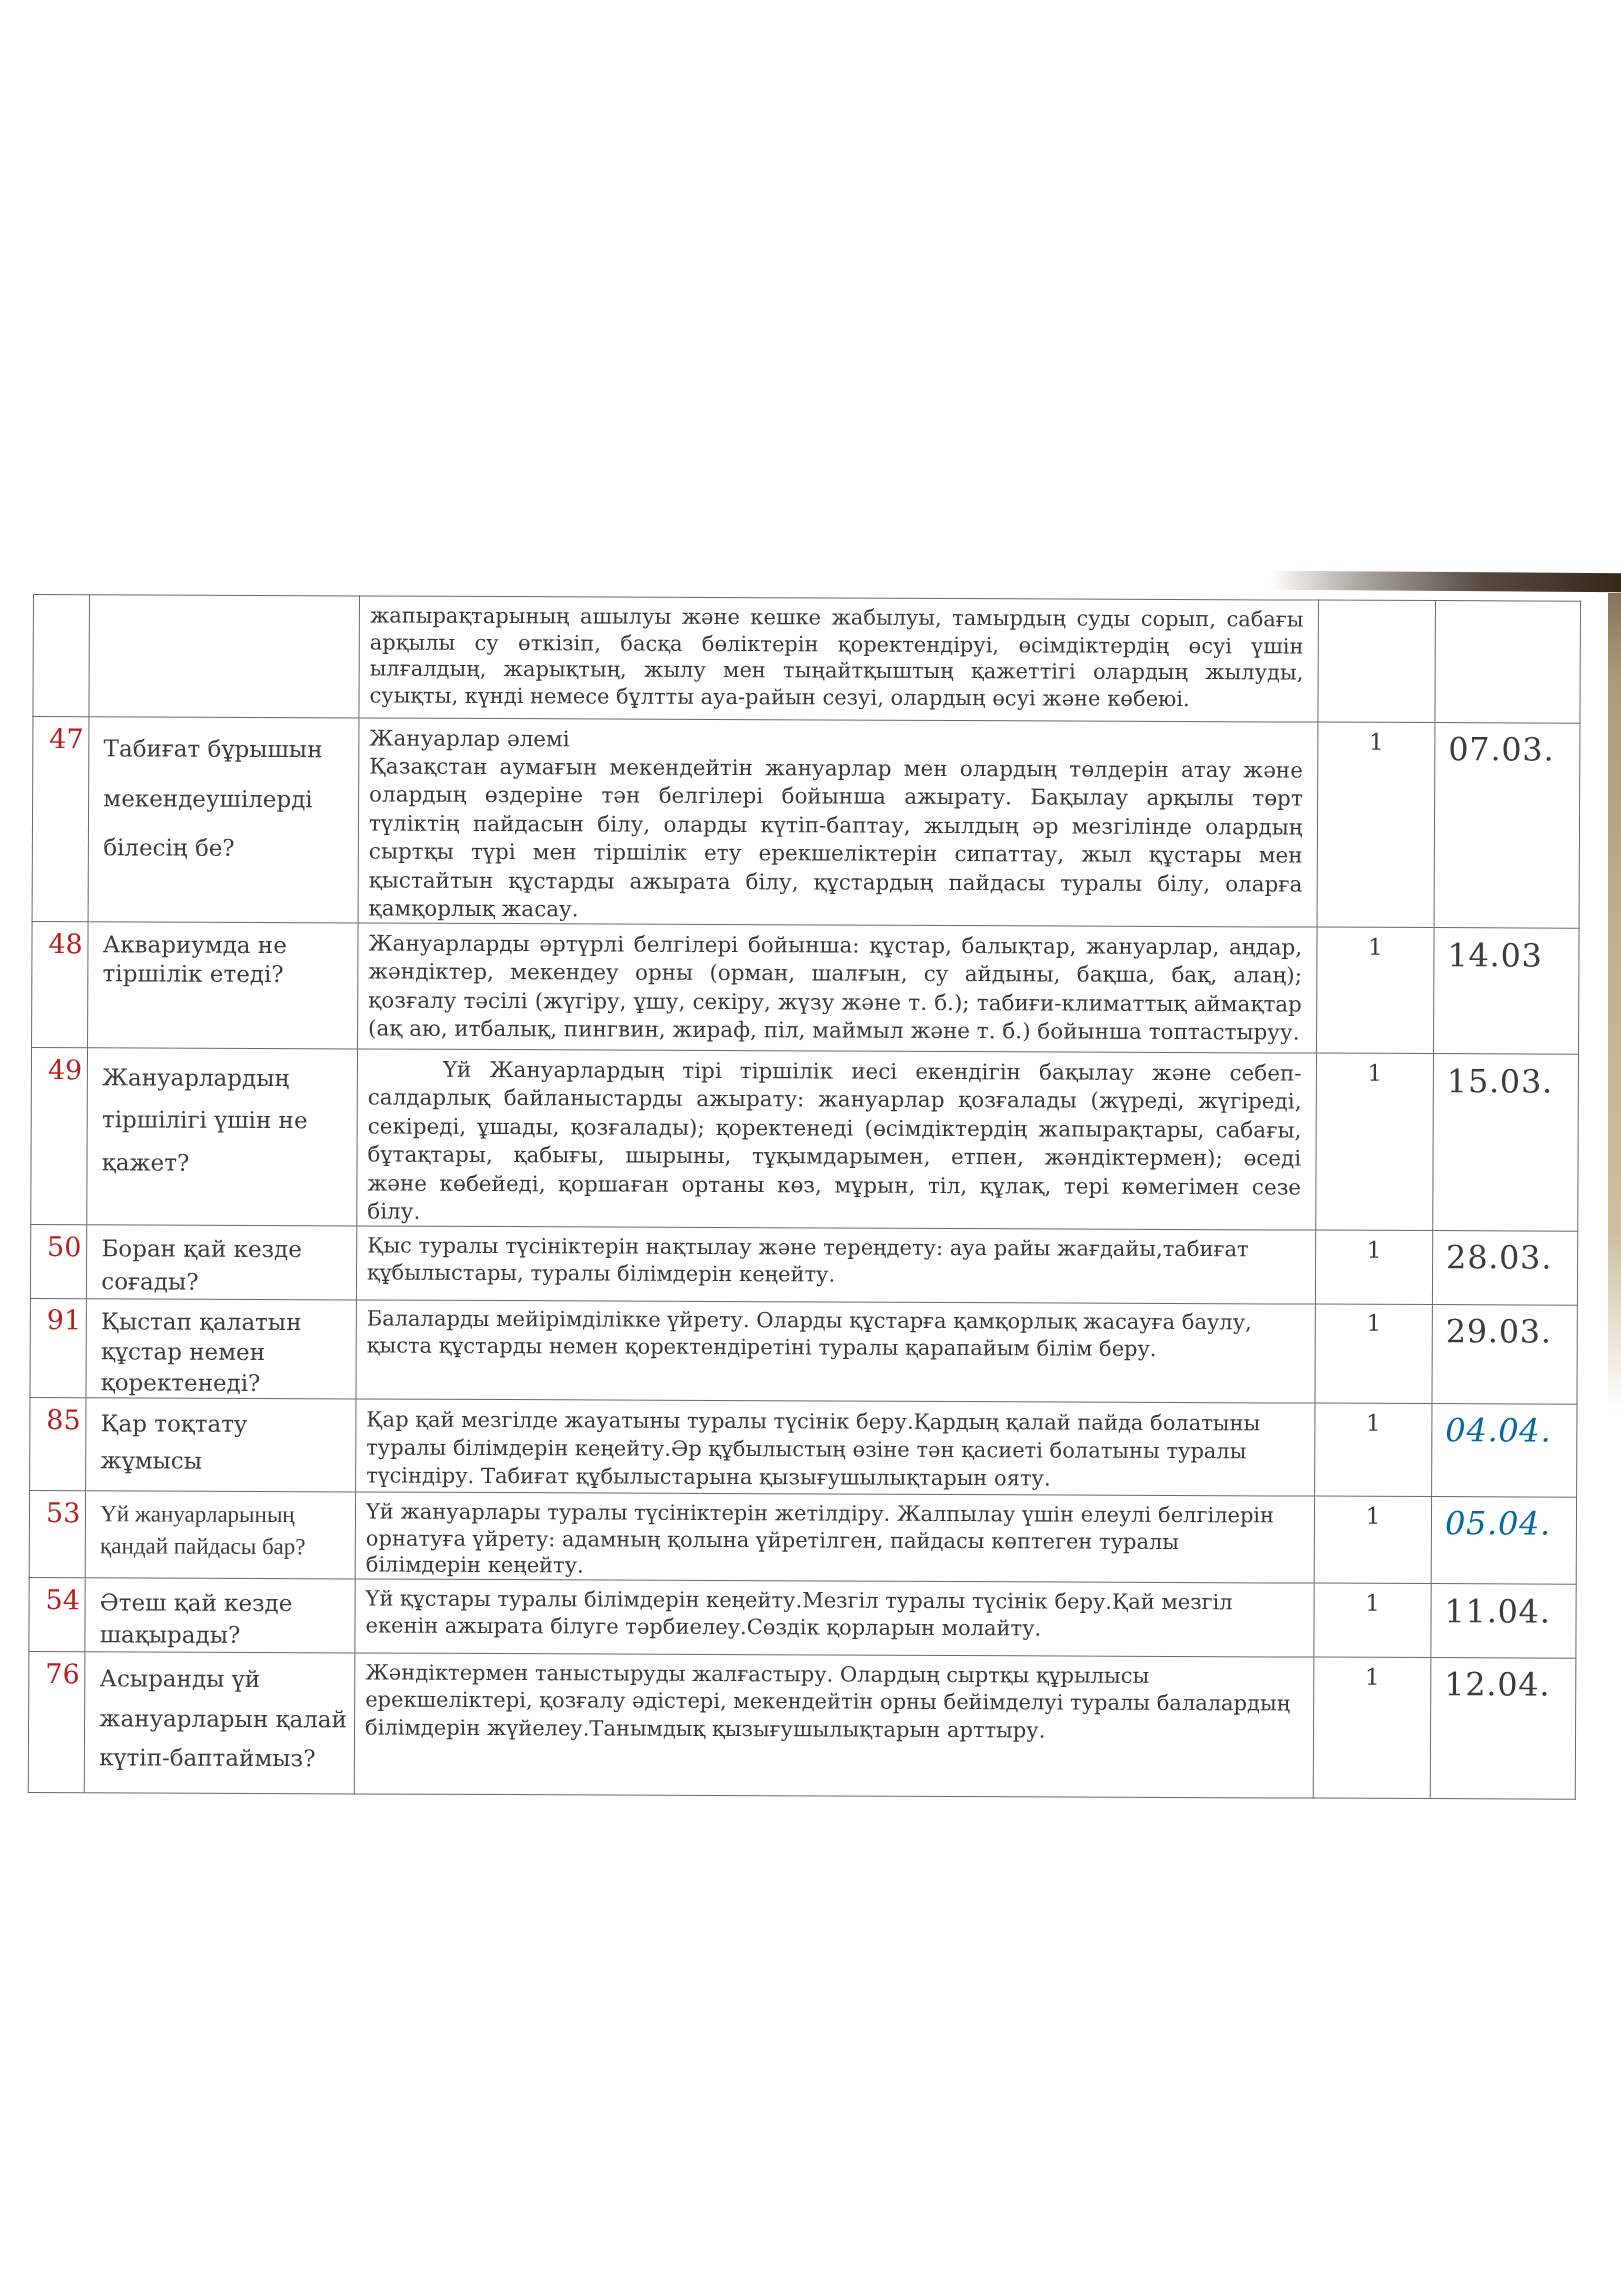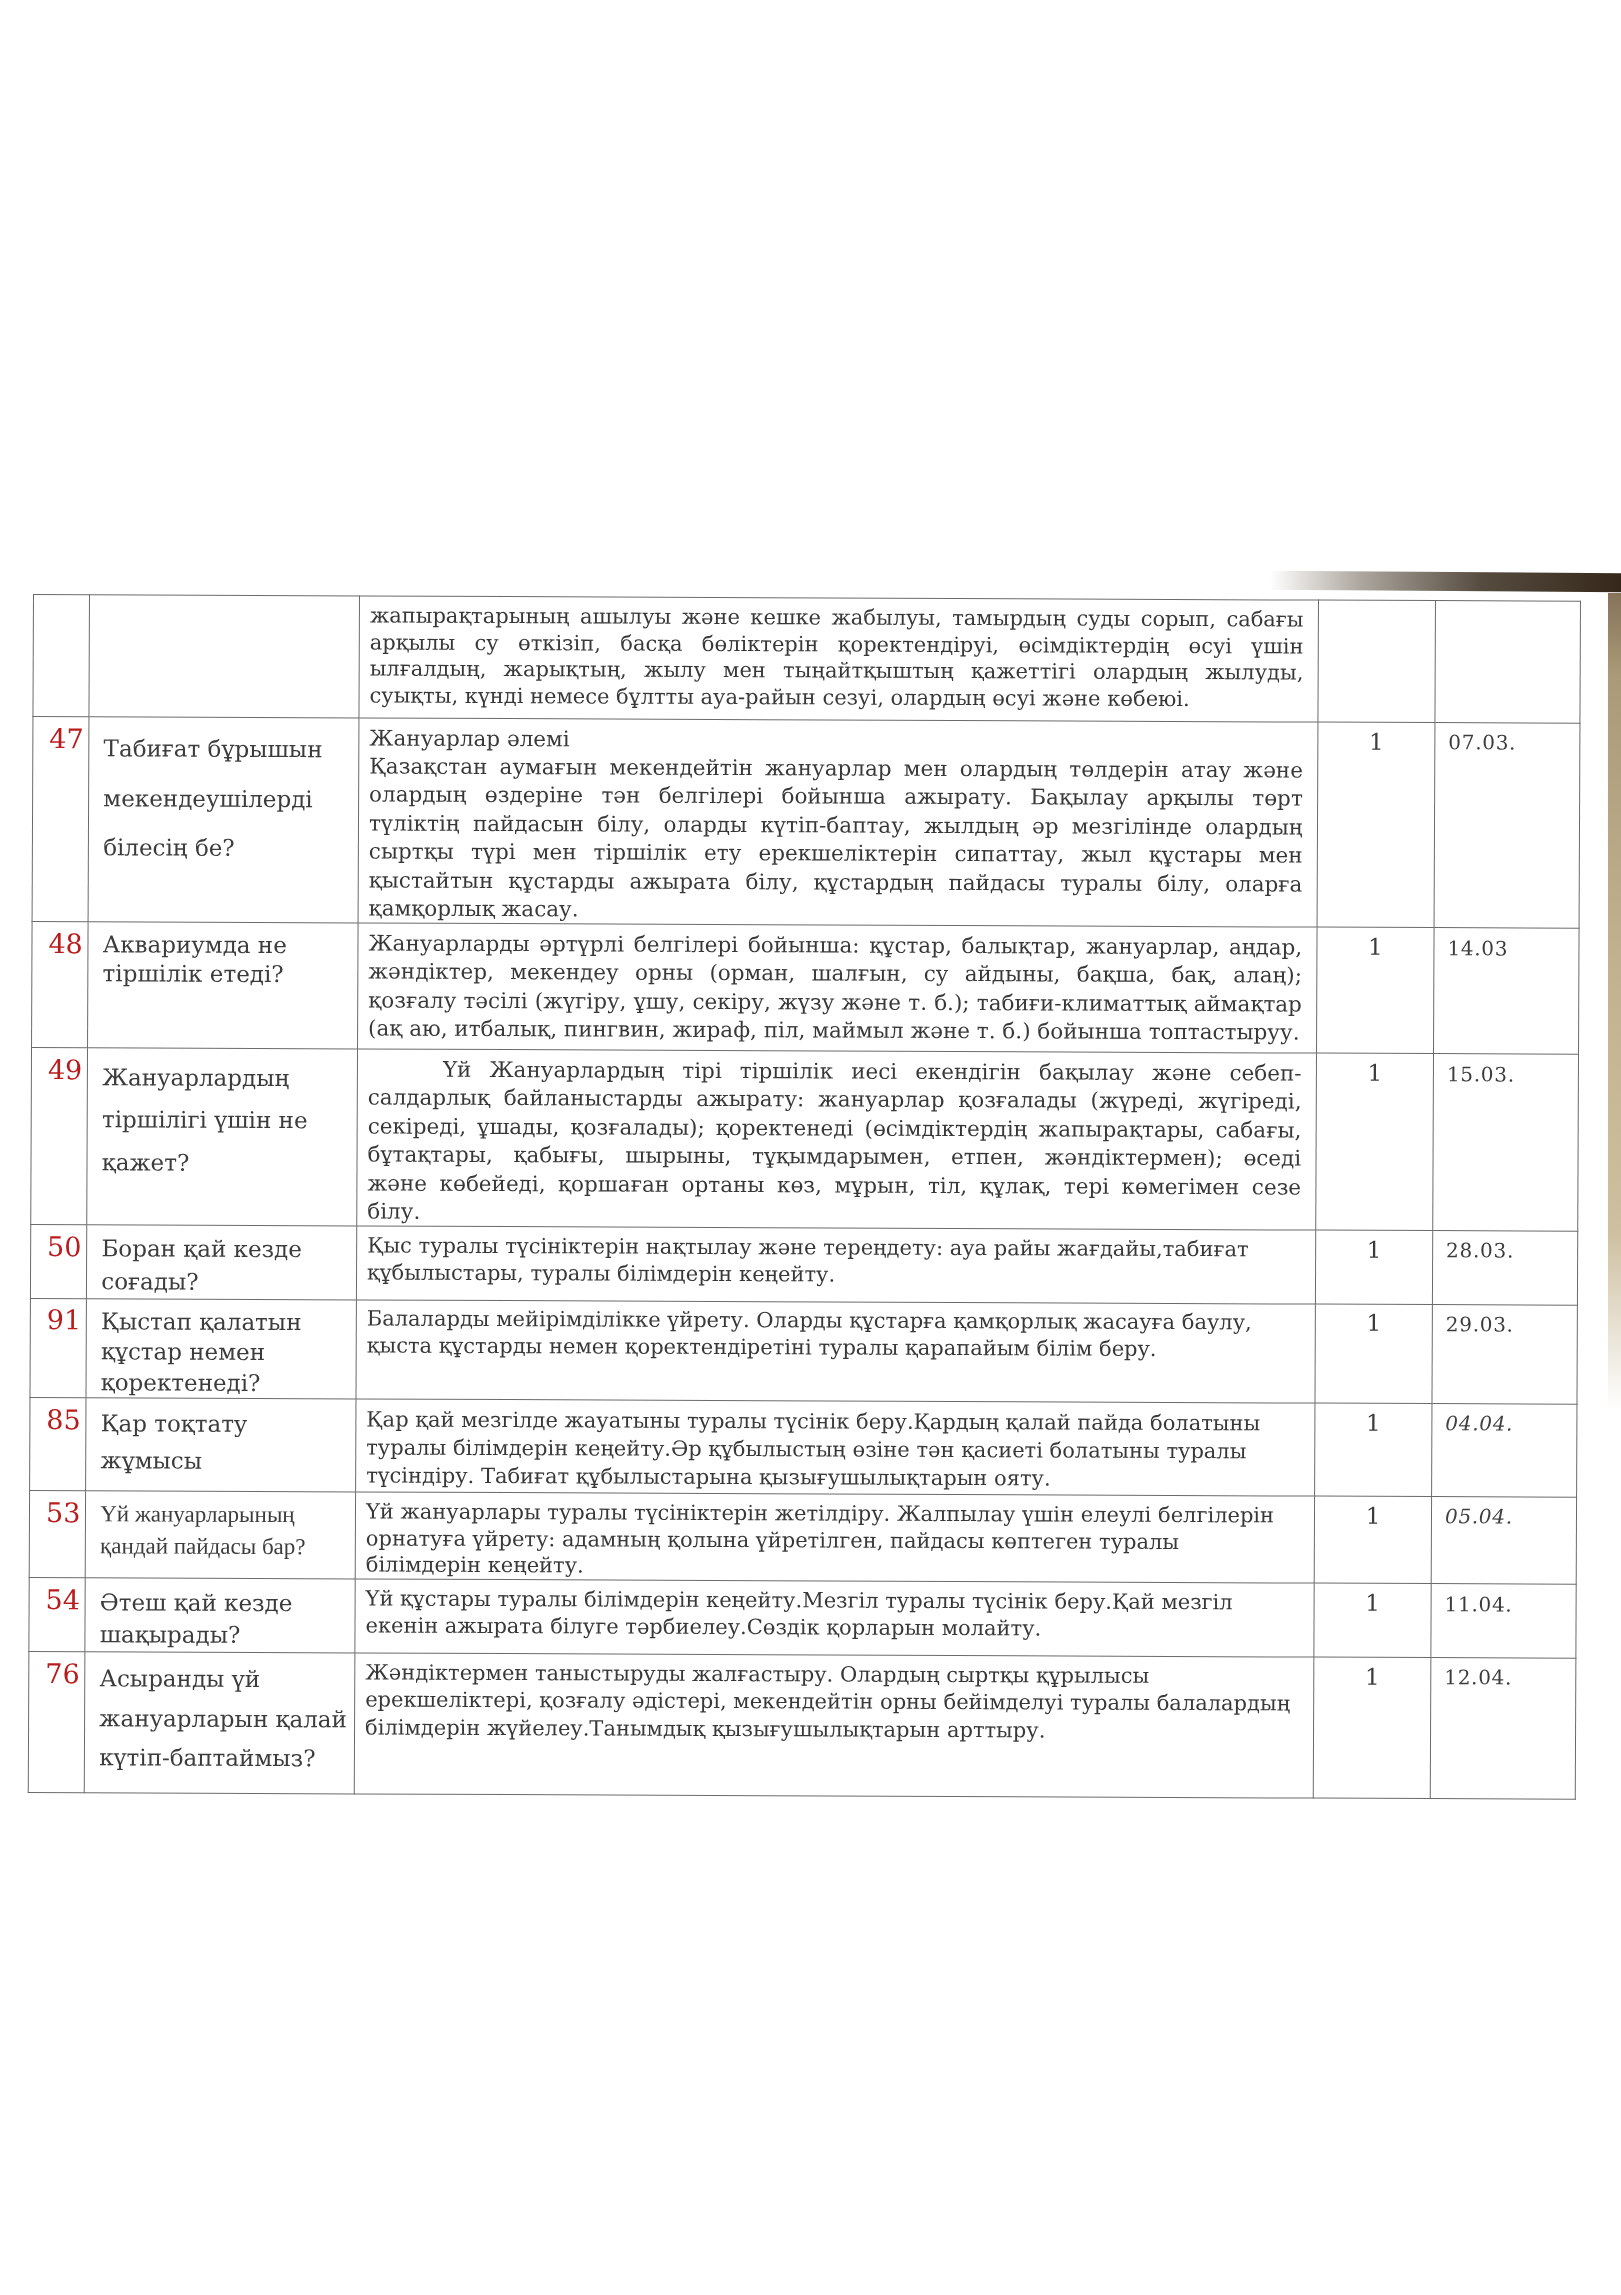--- a/index.html
+++ b/index.html
@@ -45,36 +45,36 @@
   }
   table.plan td {
     border: 1.4px solid #6b6b6b;
     vertical-align: top;
     overflow: hidden;
   }
   .c-num   { font-size: 27px; padding: 5.7px 2.9px 0 16px; color: #b91c1c; }
   .c-topic { font-size: 23px; line-height: 1.6; padding: 7.2px 7.2px 0 14.3px; color: #3c3c3c; }
   .c-desc  { font-size: 21.5px; line-height: 1.32; padding: 5.7px 14.3px 0 10px; white-space: pre-line; color: #383838; }
   .c-hours { font-size: 23px; text-align: center; padding-top: 5.7px; color: #3c3c3c; }
-  .c-date  { font-size: 20px; padding: 7.2px 0 0 13px; letter-spacing: 0.7px; color: #3c3c3c; }
+  .c-date  { font-size: 32px; padding: 7.2px 0 0 13px; letter-spacing: 0.7px; color: #3c3c3c; }
 
   
   tr.r0 { height: 122px; } tr.r0 .c-desc { font-size: 21px; line-height: 1.28; text-align: justify; }
   tr.r1 { height: 176px; } tr.r1 .c-topic { line-height: 2.15; } tr.r1 .c-desc { text-align: justify; }
   tr.r2 { height: 126px; } tr.r2 .c-topic { line-height: 1.3; } tr.r2 .c-desc { text-align: justify; }
   tr.r3 { height: 154px; } tr.r3 .c-topic { line-height: 1.85; }
   tr.r3 .c-desc { text-align: justify; text-indent: 75px; word-spacing: 3.6px; }
   tr.r4 { height: 65px;  } tr.r4 .c-topic { line-height: 1.42; } tr.r4 .c-desc { font-size: 21px; line-height: 1.28; }
   tr.r5 { height: 91px; } tr.r5 .c-topic { line-height: 1.32; } tr.r5 .c-desc { font-size: 21px; line-height: 1.28; }
   tr.r6 { height: 93px; } tr.r6 .c-desc { font-size: 21px; line-height: 1.34; }
   tr.r7 { height: 65px;  } tr.r7 .c-topic { line-height: 1.4; font-family: Liberation Serif, serif; } tr.r7 .c-desc { font-size: 21px; line-height: 1.28; }
   tr.r8 { height: 42px;  } tr.r8 .c-topic { line-height: 1.42; } tr.r8 .c-desc { font-size: 21px; line-height: 1.28; }
   tr.r9 { height: 141px; } tr.r9 .c-topic { line-height: 1.72; } tr.r9 .c-desc { font-size: 21px; line-height: 1.32; }
 
-  .date-italic { font-style: italic; color: #404040; }
+  .date-italic { font-style: italic; color: #0369a1; }
 </style>
 </head>
 <body>
 
 <div class="page">
 
   <div class="corner-bar"></div>
   <div class="edge-band"></div>
 
   <div class="table-wrap">

